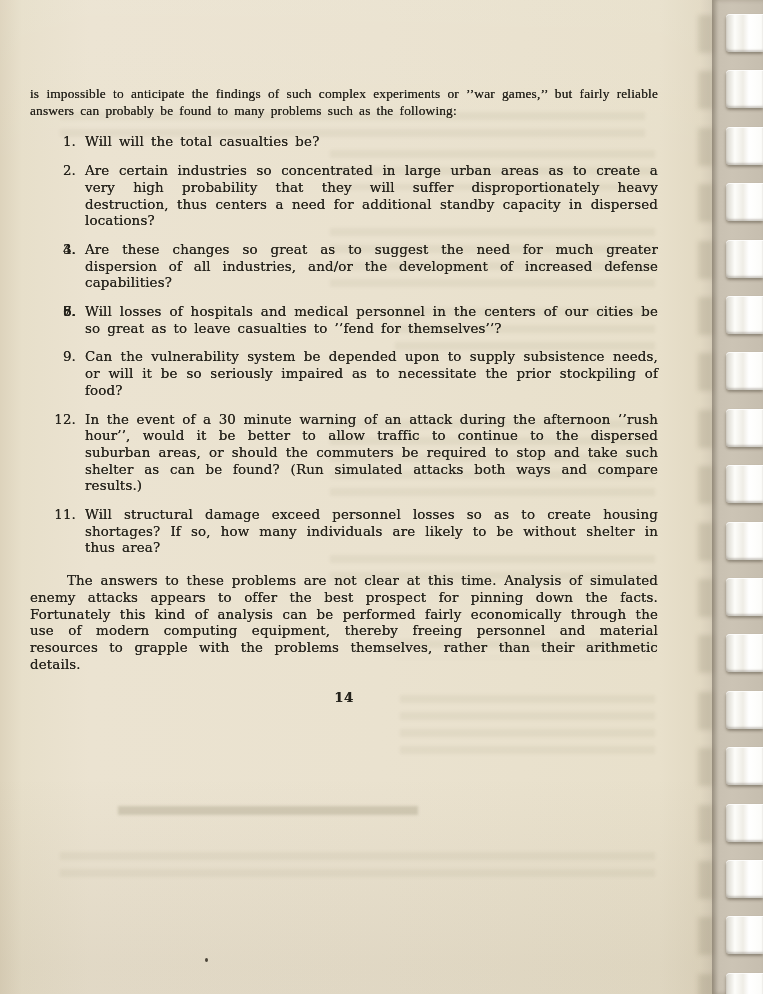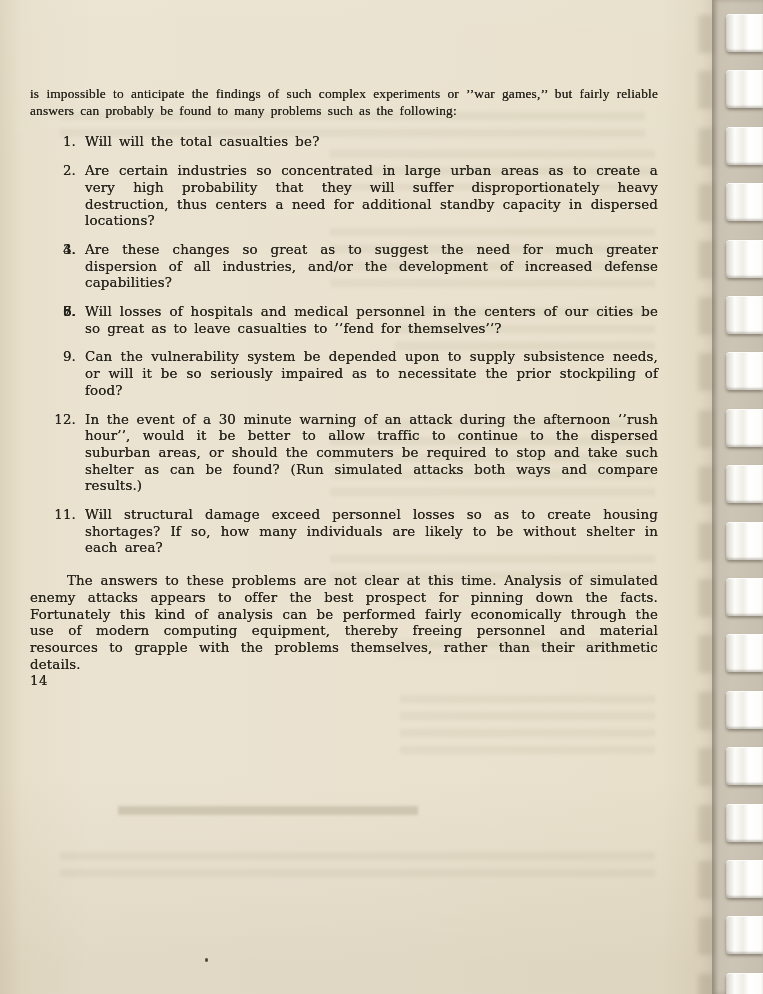--- a/index.html
+++ b/index.html
@@ -16,21 +16,21 @@
     font-size:13.4px;line-height:16.7px;
     text-align:justify;
     letter-spacing:.15px;word-spacing:2.6px;
     text-shadow:0 0 .4px rgba(35,33,27,.85);
   }
   .intro{margin:14px 0 15px 0;font-family:Liberation Serif, serif;}
   .questions{margin:0;}
   .q{position:relative;padding-left:55px;margin-bottom:12px;}
   .num{position:absolute;left:0;top:0;width:46px;text-align:right;}
   .closing{margin:16px 0 0 0;text-indent:37px;}
-  .pageno{font-weight:normal;letter-spacing:.5px;}
+  .pageno{margin-top:16px;text-align:center;font-weight:bold;letter-spacing:.5px;}
   
   .ghost{
     position:absolute;pointer-events:none;
     background:repeating-linear-gradient(180deg, rgba(146,138,108,.20) 0 8px, rgba(0,0,0,0) 8px 17px);
     filter:blur(1.4px);opacity:.5;
   }
   .ghost.dark{background:repeating-linear-gradient(180deg, rgba(122,114,84,.34) 0 9px, rgba(0,0,0,0) 9px 14px);opacity:.7;}
   .speck{position:absolute;left:205px;top:958px;width:3px;height:4px;border-radius:50%;background:#4a4438;}
   
   .binding{
@@ -100,21 +100,21 @@
       <div class="q">
         <span class="num">9.</span>
         <span class="qtext">Can the vulnerability system be depended upon to supply subsistence needs, or will it be so seriously impaired as to necessitate the prior stockpiling of food?</span>
       </div>
       <div class="q">
         <span class="num">12.</span>
         <span class="qtext">In the event of a 30 minute warning of an attack during the afternoon ’’rush hour’’, would it be better to allow traffic to continue to the dispersed suburban areas, or should the commuters be required to stop and take such shelter as can be found?  (Run simulated attacks both ways and compare results.)</span>
       </div>
       <div class="q">
         <span class="num">11.</span>
-        <span class="qtext">Will structural damage exceed personnel losses so as to create housing shortages?  If so, how many individuals are likely to be without shelter in each area?</span>
+        <span class="qtext">Will structural damage exceed personnel losses so as to create housing shortages?  If so, how many individuals are likely to be without shelter in thus area?</span>
       </div>
     </div>
 
     <p class="closing">The answers to these problems are not clear at this time.  Analysis of simulated enemy attacks appears to offer the best prospect for pinning down the facts.  Fortunately this kind of analysis can be performed fairly economically through the use of modern computing equipment, thereby freeing personnel and material resources to grapple with the problems themselves, rather than their arithmetic details.</p>
 
     <div class="pageno">14</div>
   </div>
 
   <div class="speck"></div>
 

